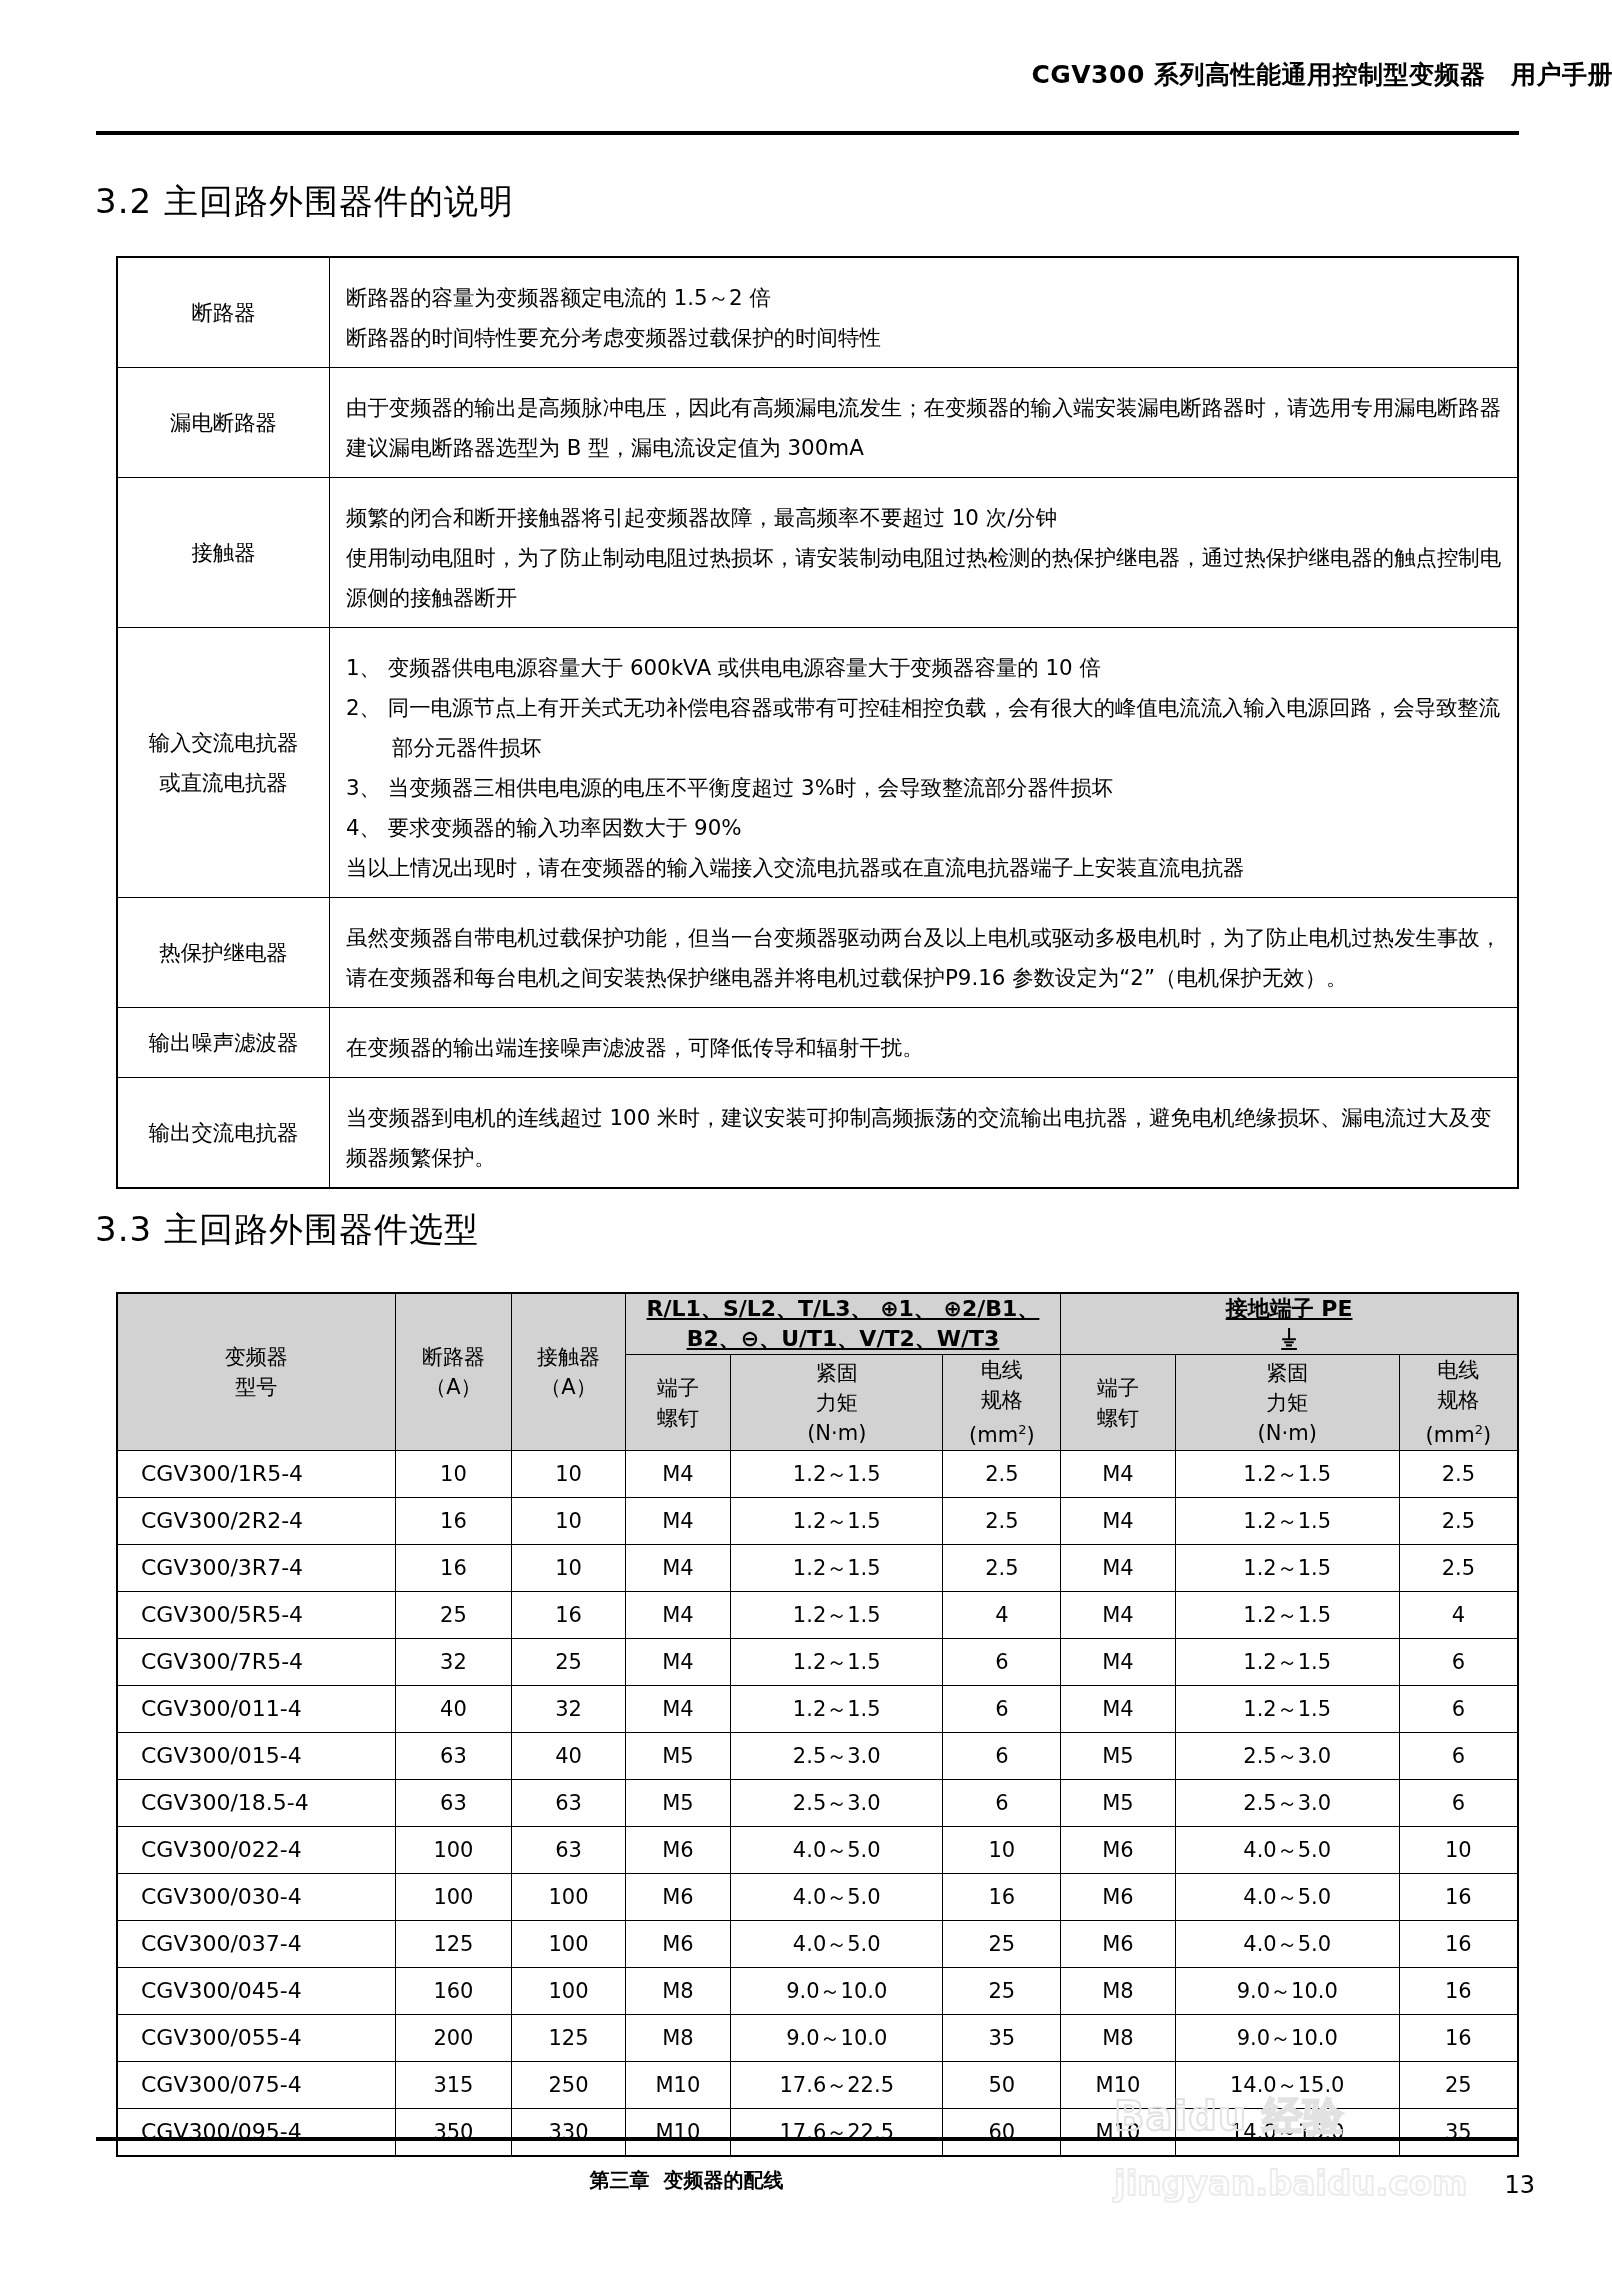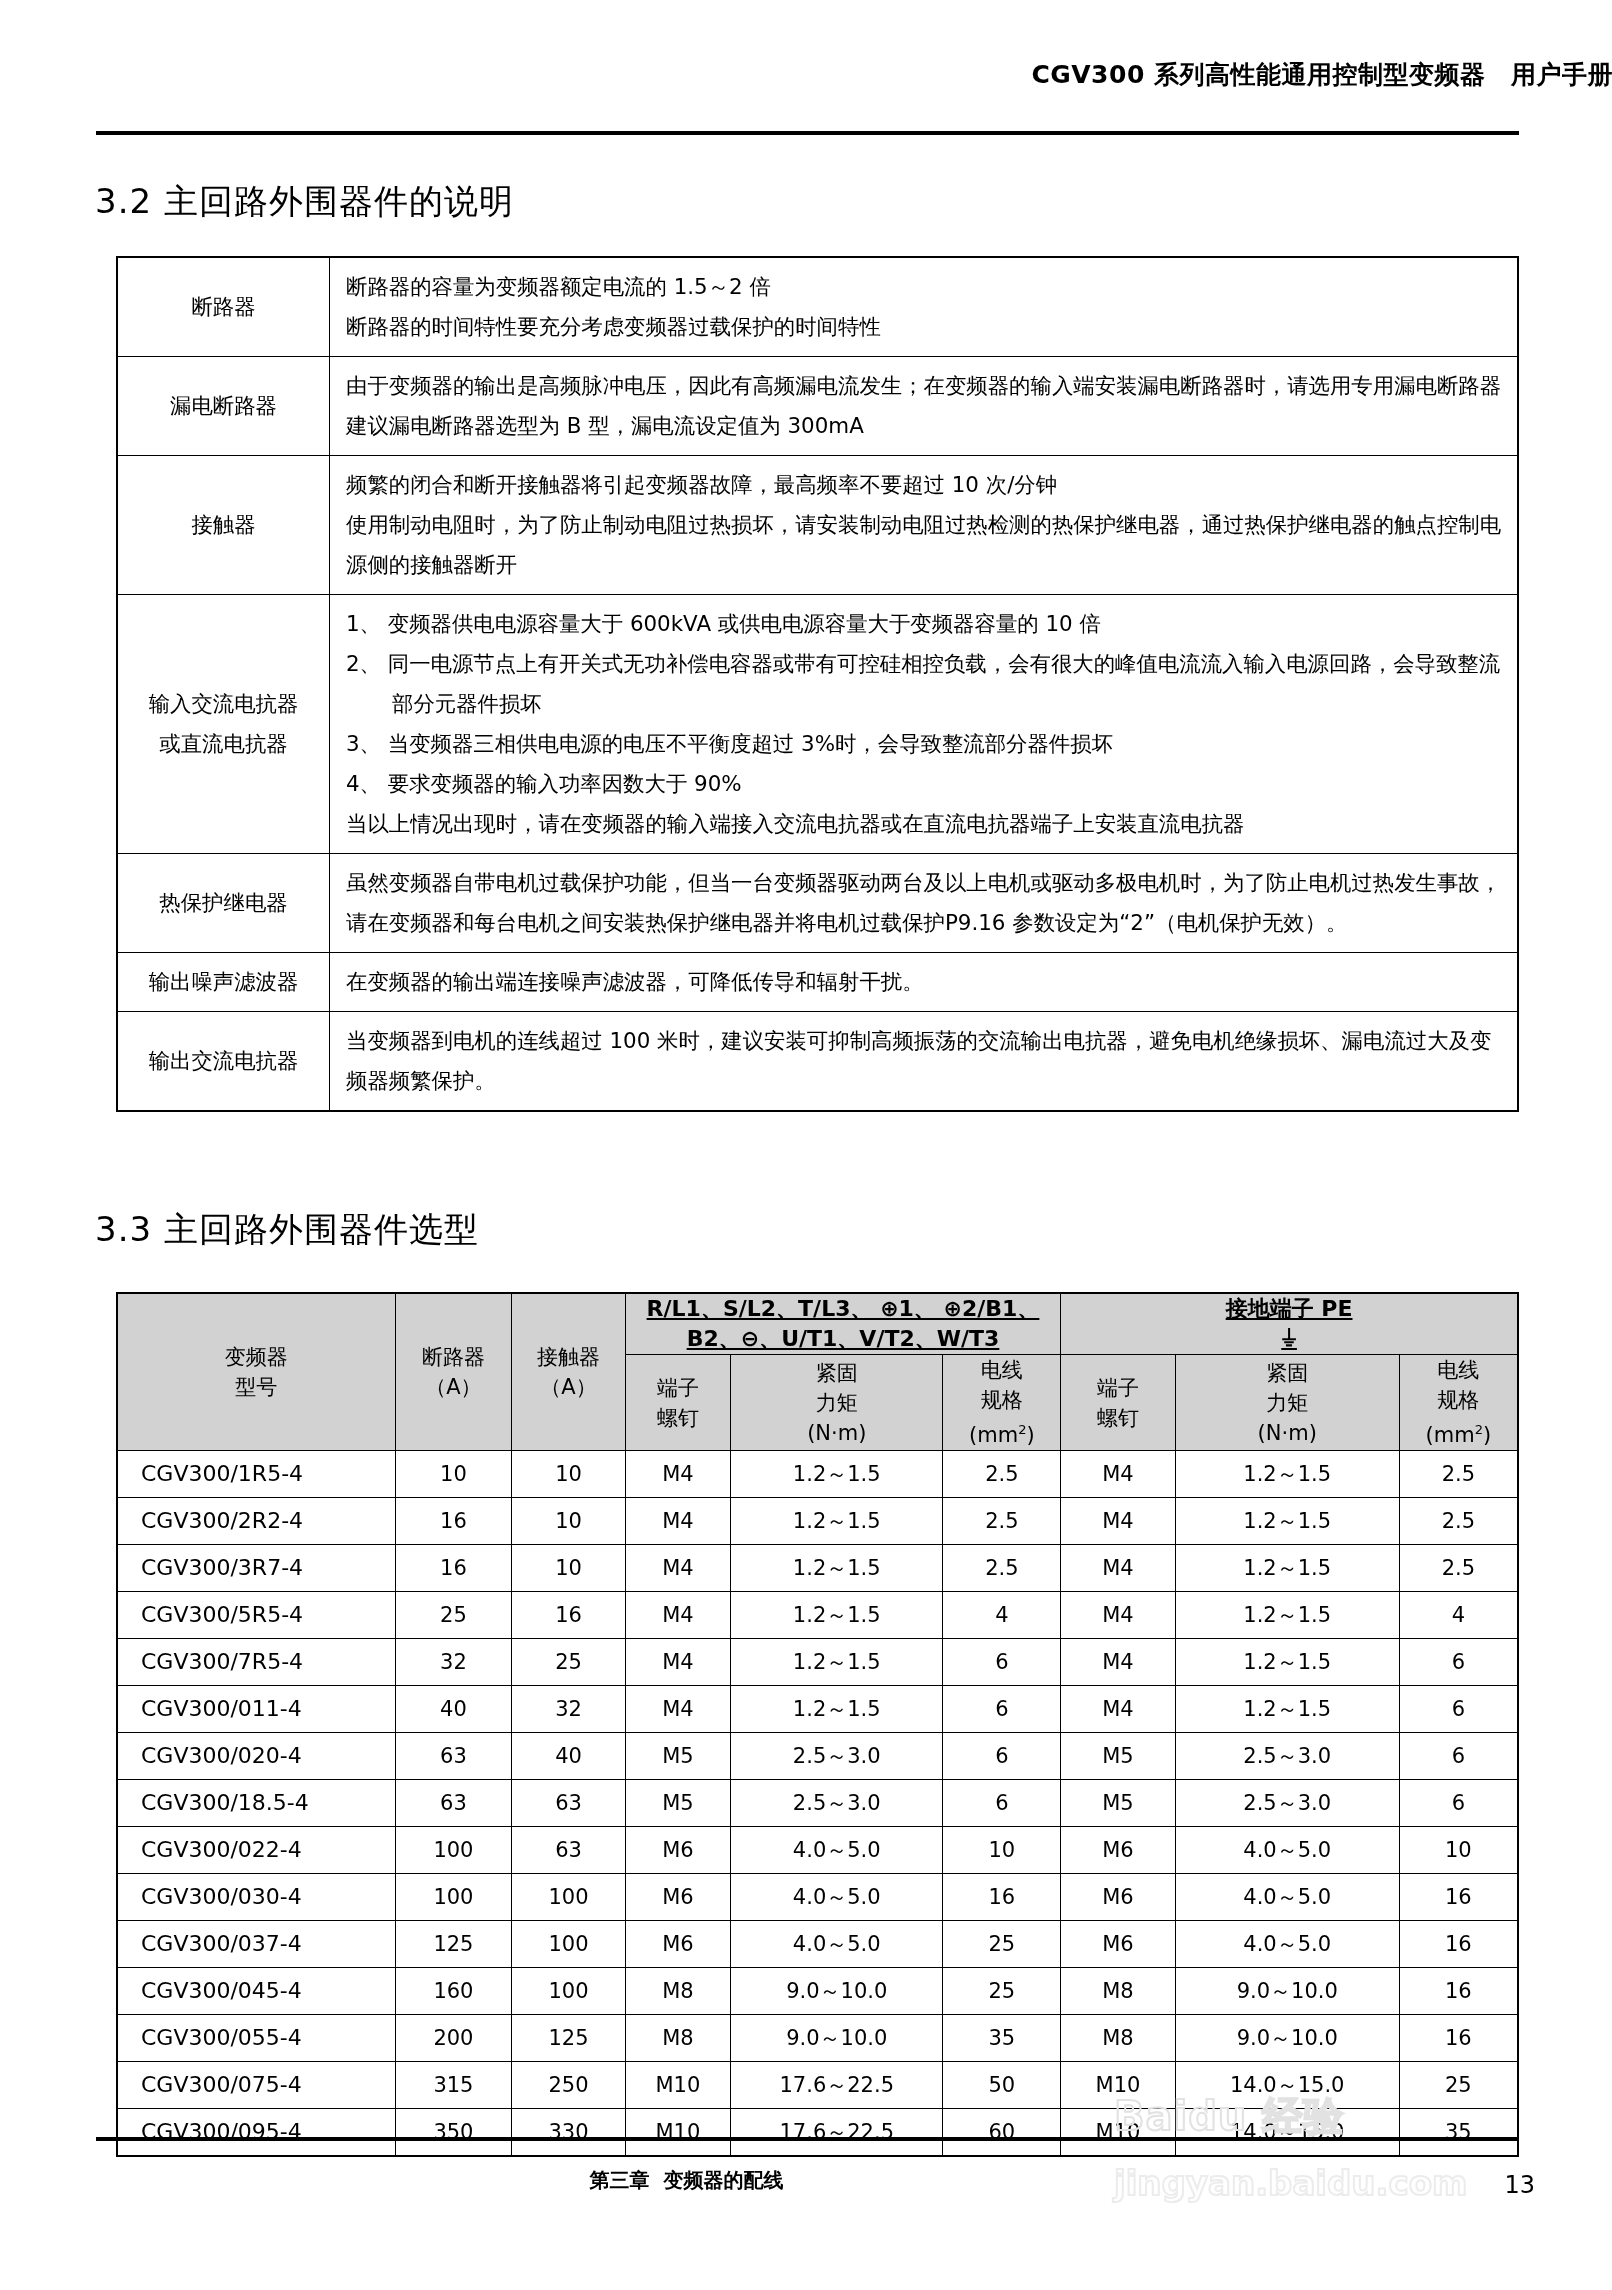--- a/index.html
+++ b/index.html
@@ -70,21 +70,21 @@
     line-height: 40px;
     padding: 9px 0;
   }
   #desc-table td.name {
     width: 203px;
     text-align: center;
     padding: 9px 4px;
     white-space: pre-line;
   }
   #desc-table td.body {
-    padding: 9px 15px 9px 16px;
+    padding: 20px 15px 9px 16px;
     text-align: left;
   }
   #desc-table .line { display: block; white-space: pre; }
   #desc-table .num-line {
     display: block;
     padding-left: 46px;
     text-indent: -46px;
     white-space: pre-wrap;
   }
   #desc-table .plain-wrap {
@@ -400,21 +400,21 @@
           <td>40</td>
           <td>32</td>
           <td>M4</td>
           <td>1.2～1.5</td>
           <td>6</td>
           <td>M4</td>
           <td>1.2～1.5</td>
           <td>6</td>
         </tr>
         <tr>
-          <td class="model">CGV300/020-4</td>
+          <td class="model">CGV300/015-4</td>
           <td>63</td>
           <td>40</td>
           <td>M5</td>
           <td>2.5～3.0</td>
           <td>6</td>
           <td>M5</td>
           <td>2.5～3.0</td>
           <td>6</td>
         </tr>
         <tr>

